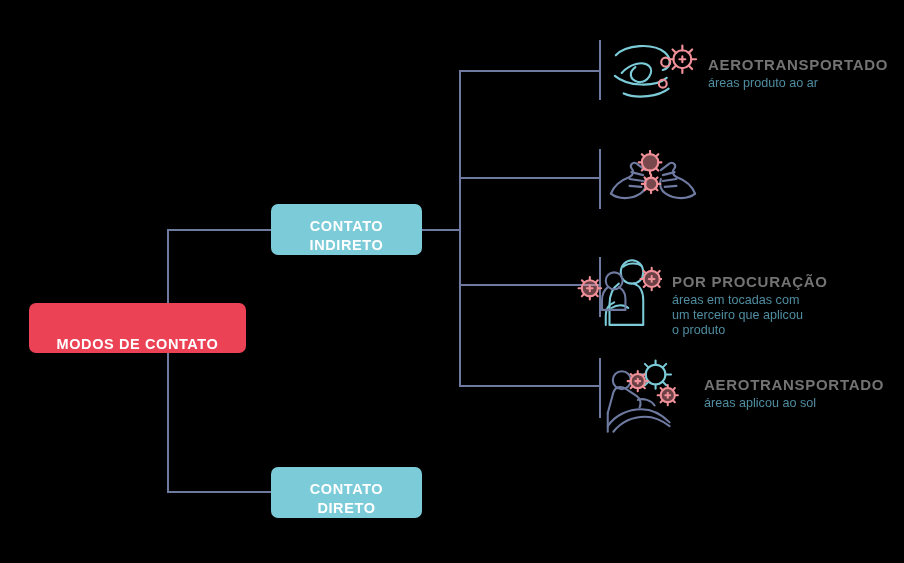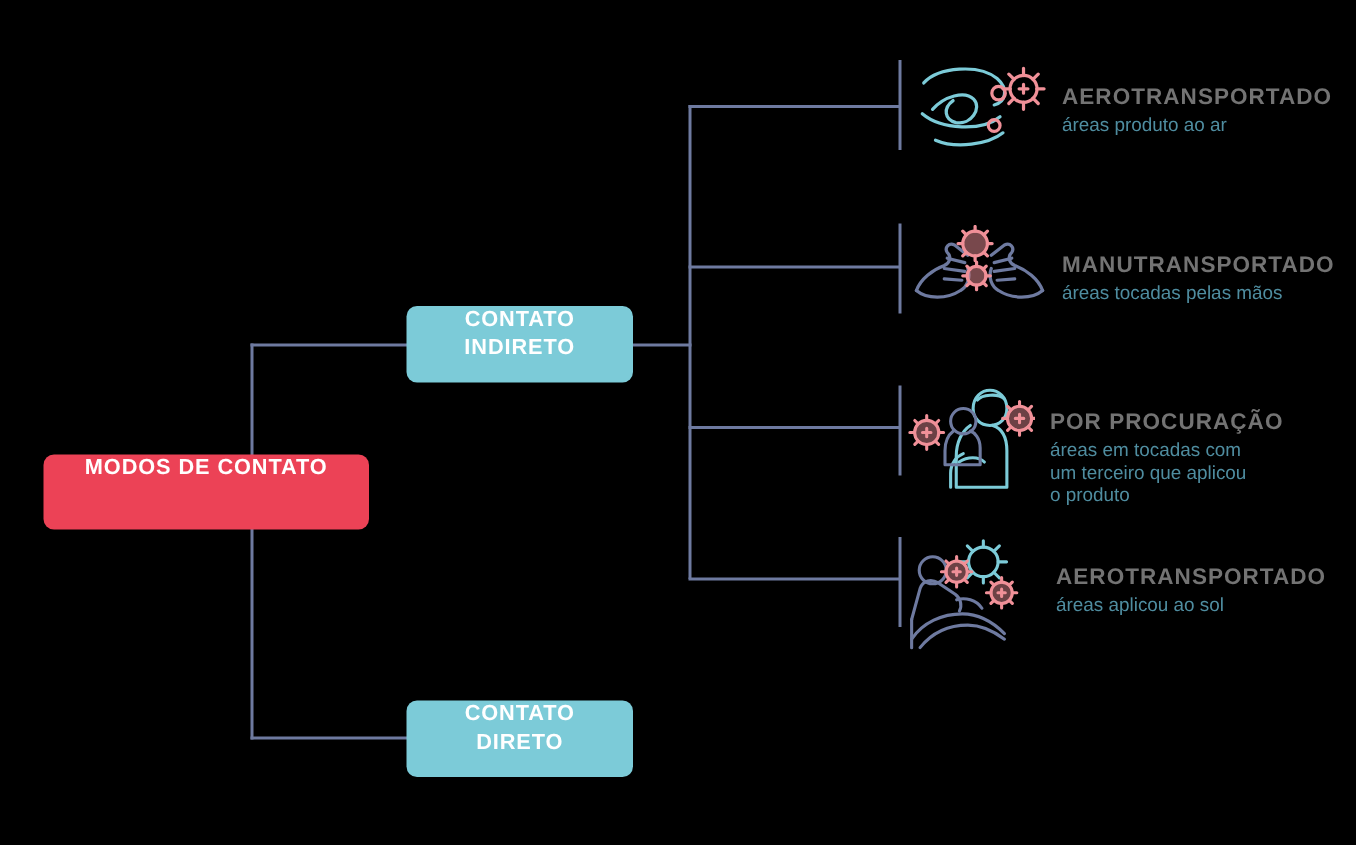--- a/index.html
+++ b/index.html
@@ -25,21 +25,21 @@
     background: #6E7AA0;
   }
   .conn-h { height: 2px; }
   .conn-v { width: 2px; }
 
   
   .node {
     position: absolute;
     border-radius: 7px;
     display: flex;
-    align-items: flex-start;
+    align-items: flex-end;
     justify-content: center;
     text-align: center;
     color: #FFFFFF;
     font-weight: bold;
     letter-spacing: 0.6px;
     box-sizing: border-box;
     z-index: 5;
   }
   .node-root {
     background: #EC4256;
@@ -162,27 +162,23 @@
           <path d="M89 44 C82 50, 68 50, 59 44 C54 41, 52 35, 54 29"></path>
         </g>
         <g stroke="#F09098" stroke-width="2.2" fill="none" stroke-linecap="round">
           <circle cx="43" cy="12" r="8.4" fill="#F09098" fill-opacity="0.5"></circle>
           <path d="M43 3.6 v-3.2 M43 20.4 v3.2 M34.6 12 h-3.2 M51.4 12 h3.2 M37 6 l-2.4 -2.4 M49 18 l2.4 2.4 M49 6 l2.4 -2.4 M37 18 l-2.4 2.4"></path>
           <circle cx="44" cy="34" r="6.4" fill="#F09098" fill-opacity="0.5"></circle>
           <path d="M44 27.6 v-3 M44 40.4 v3 M37.6 34 h-3 M50.4 34 h3 M39.6 29.6 l-2.2 -2.2 M48.4 38.4 l2.2 2.2 M48.4 29.6 l2.2 -2.2 M39.6 38.4 l-2.2 2.2"></path>
         </g>
       </svg>
     </div>
-    <div class="leaf-text">
-      <p class="leaf-title">MANUTRANSPORTADO</p>
-      <p class="leaf-sub">áreas tocadas pelas mãos</p>
-    </div>
-  </div>
-
-  <div class="leaf" style="left:600px; top:255px; width:294px;">
+  </div>
+
+  <div class="leaf" style="left:572px; top:255px; width:294px;">
     <div class="leaf-icon">
       <svg width="96" height="76" viewBox="0 0 96 76" fill="none">
         <g stroke="#7CCBD8" stroke-width="2.2" stroke-linejoin="round" stroke-linecap="round" fill="none">
           <path d="M52 16 C52 8, 58 3, 64 3 C70 3, 76 8, 76 16 C76 23, 71 28, 64 28 C57 28, 52 23, 52 16 Z"></path>
           <path d="M55 10 C58 6, 70 5, 74 9"></path>
           <path d="M50 28 C44 32, 40 40, 40 50 L40 72 L76 72 L76 46 C76 36, 72 30, 66 28"></path>
           <path d="M45 48 C40 50, 36 55, 36 62 L36 72"></path>
           <path d="M42 54 C48 50, 56 50, 60 54"></path>
         </g>
         <g stroke="#6E7AA0" stroke-width="2.2" stroke-linejoin="round" stroke-linecap="round" fill="none">

